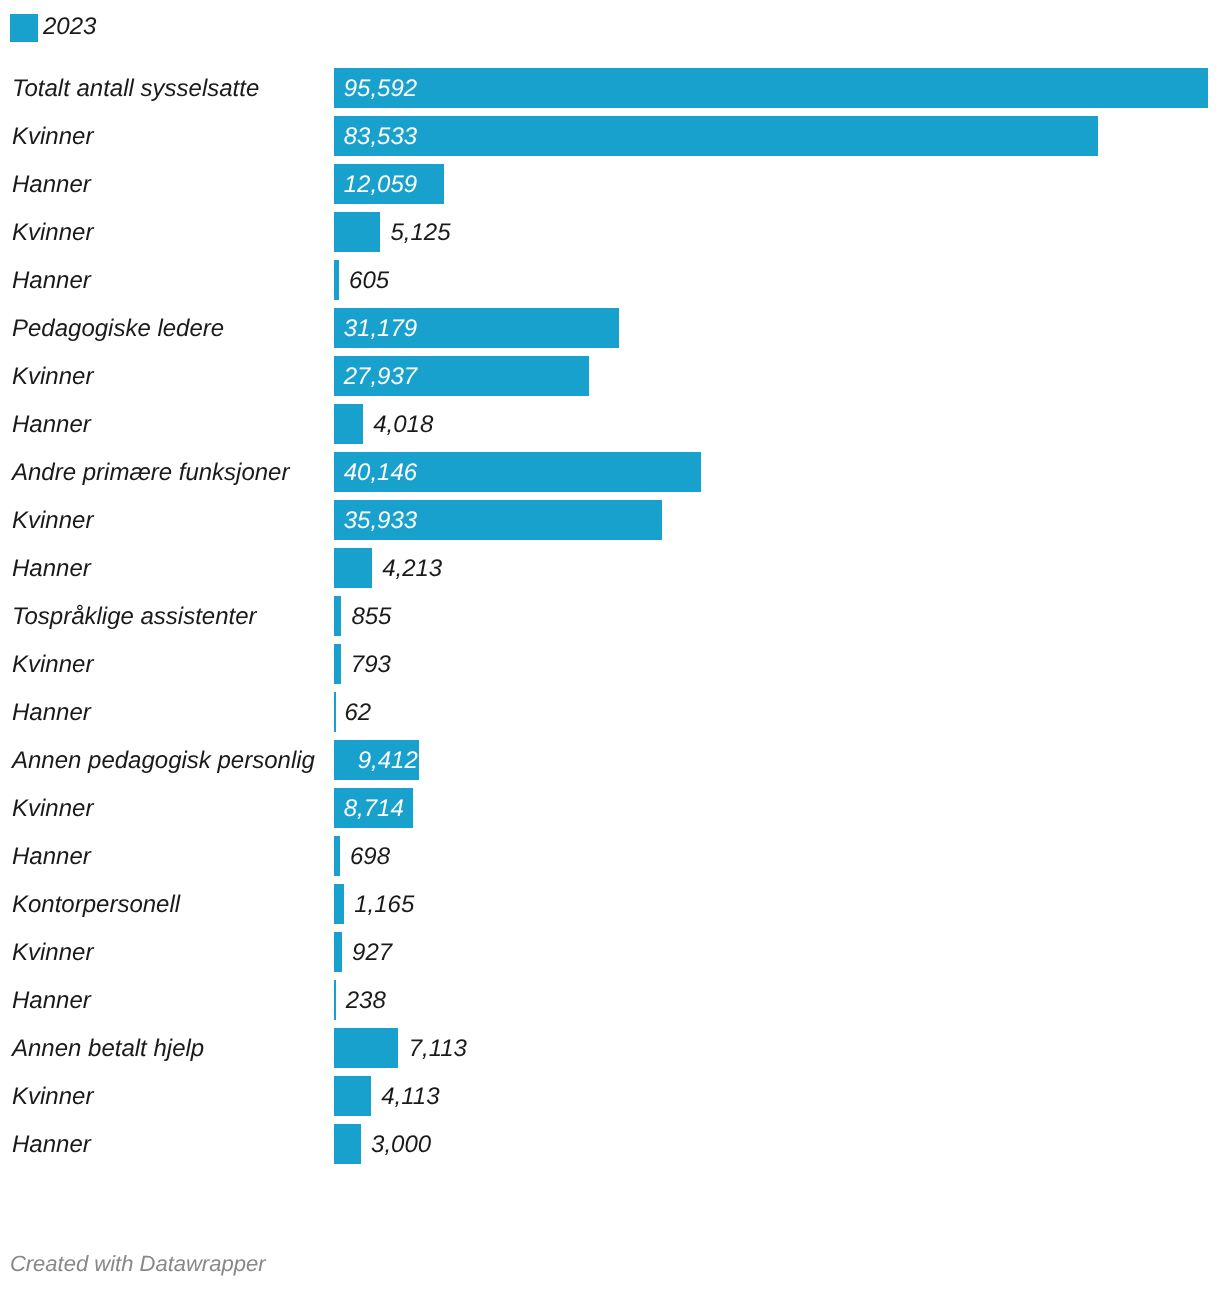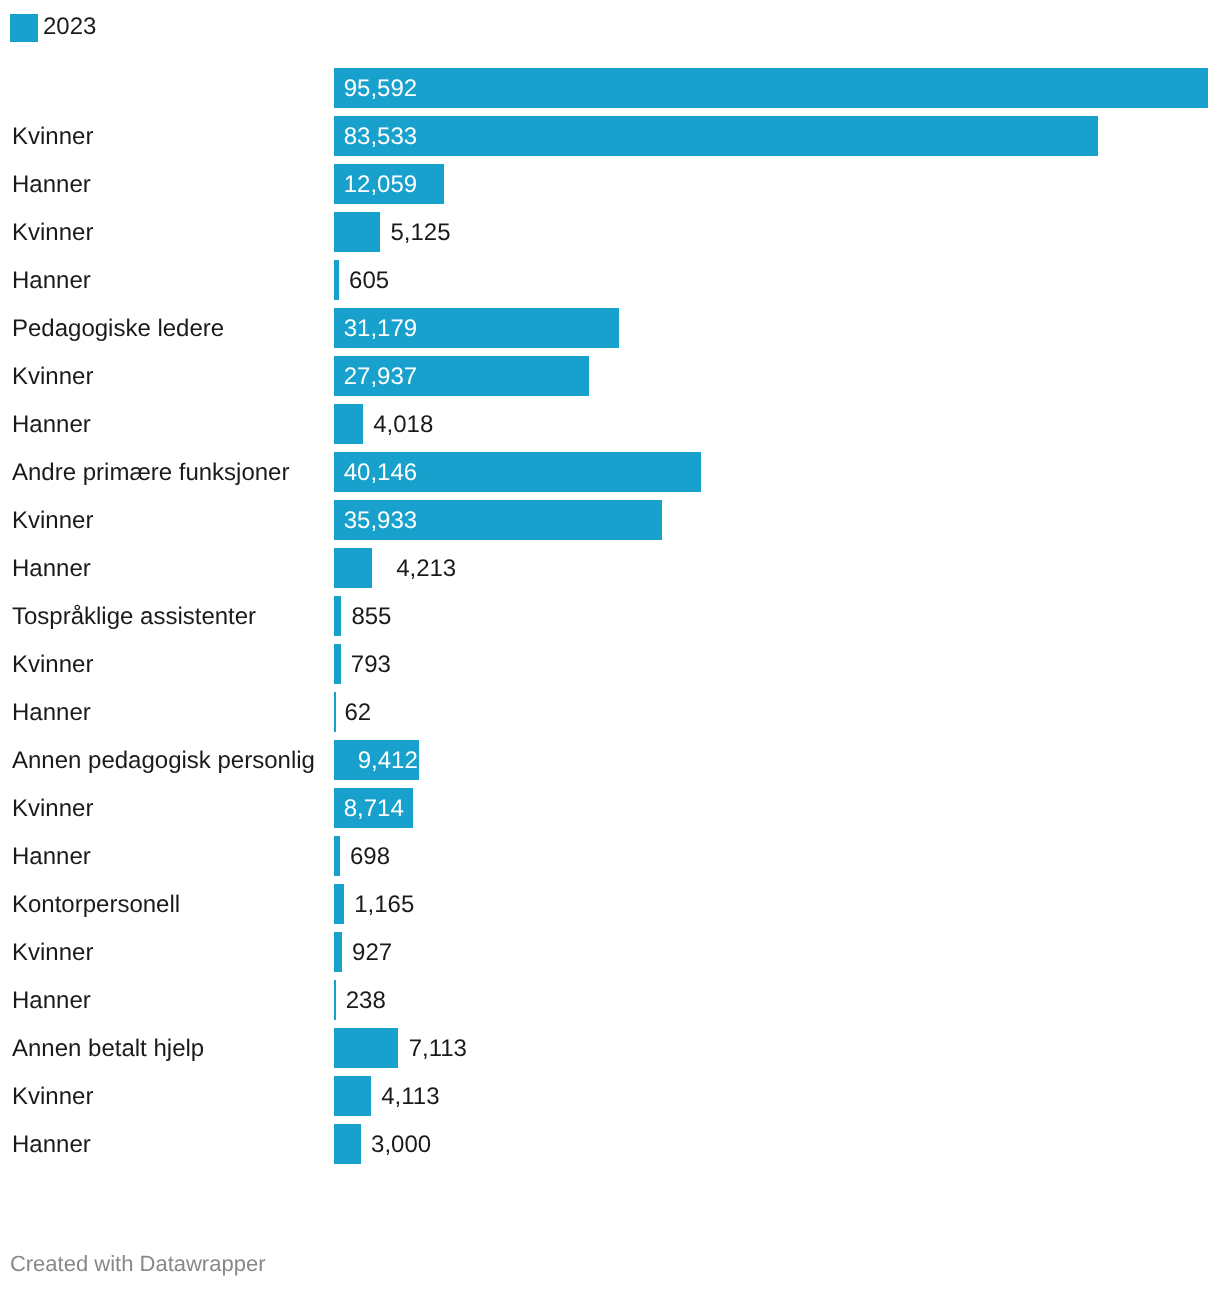--- a/index.html
+++ b/index.html
@@ -15,20 +15,21 @@
     -webkit-font-smoothing: antialiased;
     text-rendering: geometricPrecision;
     color: #1a1a1a;
     overflow: hidden;
     position: relative;
   }
   #chart {
     position: relative;
     width: 1044px;
     height: 1290px;
+    font-style: italic;
   }
   
   .legend {
     position: absolute;
     left: 10px;
     top: 14px;
     display: flex;
     align-items: center;
     height: 28px;
   }
@@ -105,20 +106,21 @@
 
   <div class="legend">
     <div class="legend-item">
       <span class="legend-swatch"></span>
       <span class="legend-label">2023</span>
     </div>
   </div>
 
   <div class="rows" id="rows">
       <div class="row">
+        <div class="row-label">Totalt antall sysselsatte</div>
         <div class="bar" style="left: 334.2px; width: 873.704px; position: absolute; top: 0px;"></div>
         <div class="bar-value inside" style="left: 343.7px;">95,592</div>
       </div>
       <div class="row">
         <div class="row-label">Kvinner</div>
         <div class="bar" style="left: 334.2px; width: 763.37px; position: absolute; top: 0px;"></div>
         <div class="bar-value inside" style="left: 343.7px;">83,533</div>
       </div>
       <div class="row">
         <div class="row-label">Hanner</div>
@@ -156,21 +158,21 @@
         <div class="bar-value inside" style="left: 343.7px;">40,146</div>
       </div>
       <div class="row">
         <div class="row-label">Kvinner</div>
         <div class="bar" style="left: 334.2px; width: 327.854px; position: absolute; top: 0px;"></div>
         <div class="bar-value inside" style="left: 343.7px;">35,933</div>
       </div>
       <div class="row">
         <div class="row-label">Hanner</div>
         <div class="bar" style="left: 334.2px; width: 37.6318px; position: absolute; top: 0px;"></div>
-        <div class="bar-value outside" style="left: 382.132px; margin-left: 14px;">4,213</div>
+        <div class="bar-value outside" style="left: 382.132px;">4,213</div>
       </div>
       <div class="row">
         <div class="row-label">Tospråklige assistenter</div>
         <div class="bar" style="left: 334.2px; width: 6.90782px; position: absolute; top: 0px;"></div>
         <div class="bar-value outside" style="left: 351.408px;">855</div>
       </div>
       <div class="row">
         <div class="row-label">Kvinner</div>
         <div class="bar" style="left: 334.2px; width: 6.34055px; position: absolute; top: 0px;"></div>
         <div class="bar-value outside" style="left: 350.841px;">793</div>

